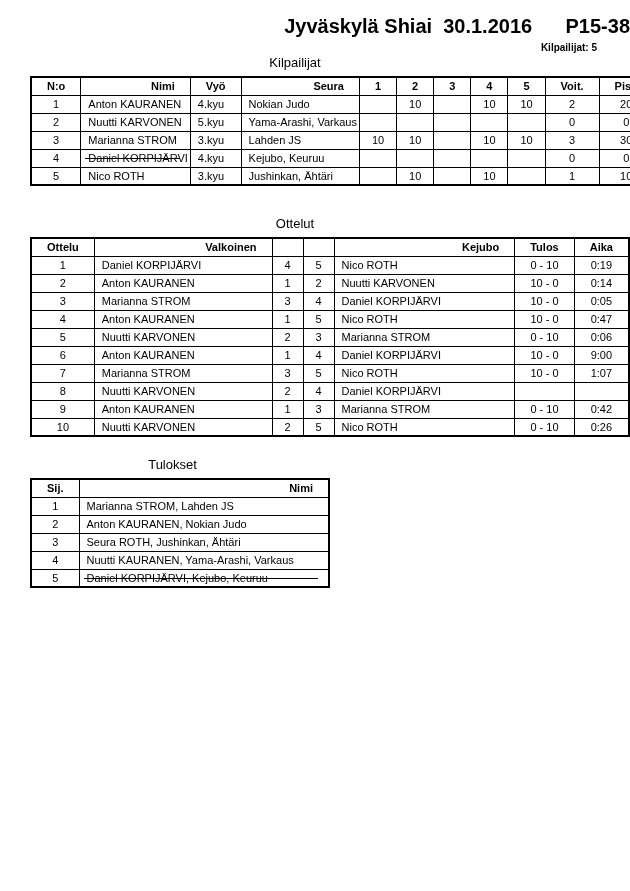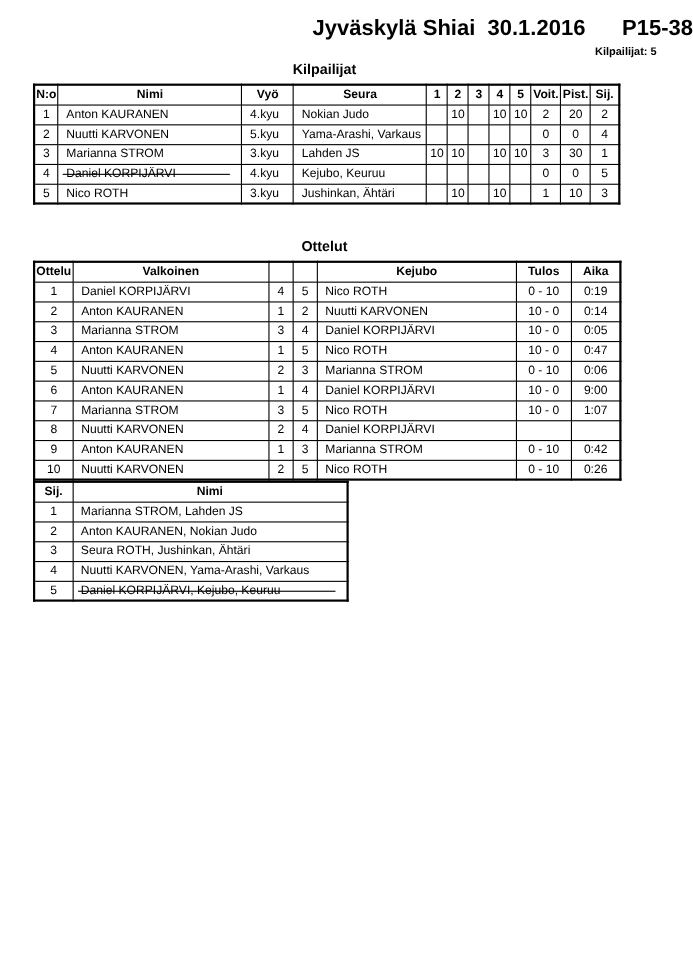--- a/index.html
+++ b/index.html
@@ -18,21 +18,21 @@
     white-space: pre;
   }
   .entries {
     text-align: right;
     margin: 4px 33px 0 0;
     font-size: 10px;
     font-weight: bold;
     padding-left: 37px;
   }
   .section-heading {
-    font-weight: bold;
+    font-weight: normal;
     font-size: 13px;
     text-align: center;
   }
   .h-comp    { width: 530px; margin: 2px 0 6px 30px; }
   .h-matches { width: 530px; margin: 30px 0 6px 30px; }
   .h-results { width: 285px; margin: 20px 0 6px 30px; }
   table {
     border-collapse: collapse;
     table-layout: fixed;
     margin-left: 30px;
@@ -40,21 +40,21 @@
     border: 2px solid #000;
   }
   td, th {
     border: 1px solid #000;
     height: 18px;
     padding: 0 2px;
     white-space: nowrap;
     overflow: hidden;
     vertical-align: middle;
   }
-  th { font-weight: bold; text-align: center; padding: 0 1px; }
+  th { font-weight: bold; text-align: right; padding: 0 15px; }
   .al { text-align: left; padding-left: 7px; }
   .ac { text-align: center; }
   .struck { position: relative; }
   .struck::after {
     content: "";
     position: absolute;
     left: 4px; right: 10px; top: 50%;
     border-top: 1px solid #000;
   }
 </style>
@@ -283,20 +283,21 @@
         <td class="al">Nuutti KARVONEN</td>
         <td class="ac">2</td>
         <td class="ac">5</td>
         <td class="al">Nico ROTH</td>
         <td class="ac">0 - 10</td>
         <td class="ac">0:26</td>
       </tr>
     </tbody>
   </table>
 
+  <div class="section-heading h-results">Tulokset</div>
 
   <table>
     <colgroup>
       <col style="width:35px">
         <col style="width:250px">
     </colgroup>
     <thead>
       <tr>
         <th>Sij.</th>
         <th>Nimi</th>
@@ -310,21 +311,21 @@
       <tr>
         <td class="ac">2</td>
         <td class="al">Anton KAURANEN, Nokian Judo</td>
       </tr>
       <tr>
         <td class="ac">3</td>
         <td class="al">Seura ROTH, Jushinkan, Ähtäri</td>
       </tr>
       <tr>
         <td class="ac">4</td>
-        <td class="al">Nuutti KARVONEN, Yama-Arashi, Varkaus</td>
+        <td class="al">Nuutti KAURANEN, Yama-Arashi, Varkaus</td>
       </tr>
       <tr>
         <td class="ac">5</td>
         <td class="al struck">Daniel KORPIJÄRVI, Kejubo, Keuruu</td>
       </tr>
     </tbody>
   </table>
 
 </div>
 

